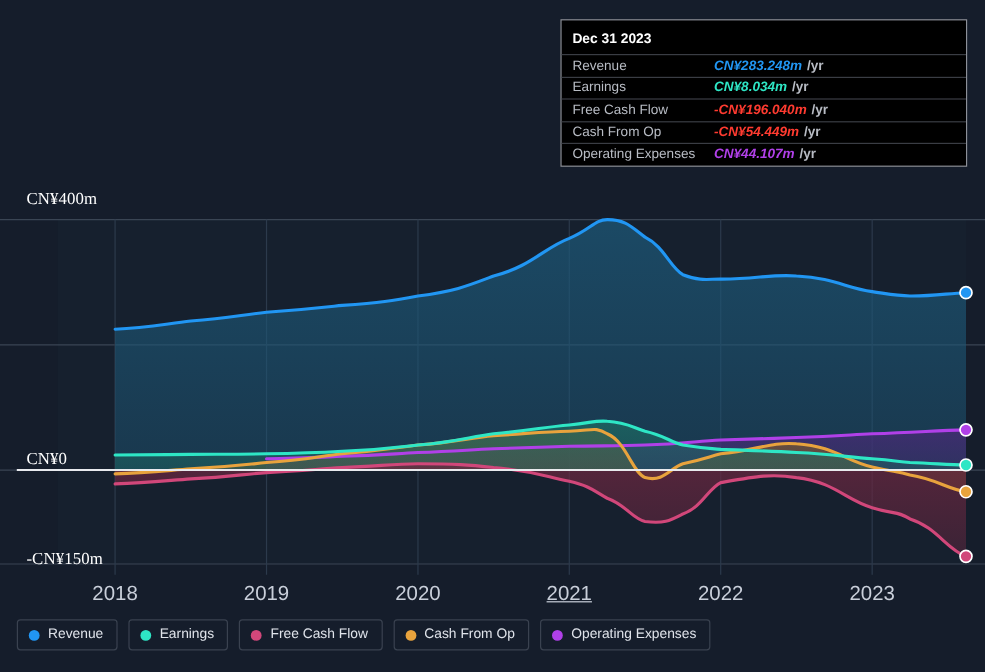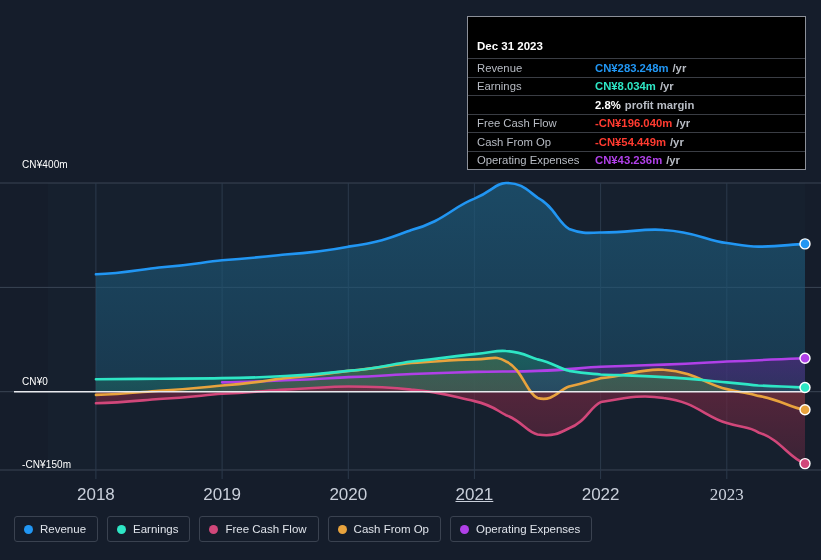--- a/index.html
+++ b/index.html
@@ -9,54 +9,54 @@
     font-family:"Liberation Sans","DejaVu Sans",sans-serif;
     overflow:hidden;position:relative;
   }
   #chart-root{position:absolute;inset:0;}
 
   
   .plot-svg{position:absolute;left:0;top:0;}
 
   
   .ylabel{
-    position:absolute;color:#ffffff;font-size:10px;
-    letter-spacing:.1px;white-space:nowrap;
+    position:absolute;color:#ffffff;font-size:14px;
+    letter-spacing:.1px;white-space:nowrap;font-family:Liberation Serif, serif;
   }
   #ylabel-top{left:22px;top:159px;}
   #ylabel-zero{left:22px;top:376px;}
   #ylabel-bottom{left:22px;top:459px;}
 
   
   .xaxis{position:absolute;left:0;top:485px;width:821px;height:18px;}
   .xlabel{
     position:absolute;color:#c9cfda;font-size:17px;
     transform:translateX(-50%);white-space:nowrap;
   }
 
   
   #tooltip{
     position:absolute;left:467px;top:16px;width:339px;
     background:#000000;border:1px solid #8c9099;
     box-sizing:border-box;padding:0;
   }
   #tooltip-date{
     color:#ffffff;font-size:11.5px;font-weight:bold;
-    padding:23px 0 6px 9px;
+    padding:10px 0 6px 9px;
   }
   .ttrow{
     display:flex;align-items:center;
     border-top:1px solid #3a3d44;
     height:17.5px;padding:0 0 0 9px;
   }
   .ttlabel{
     color:#b8bcc4;font-size:11.3px;width:118px;flex:0 0 118px;
     white-space:nowrap;
   }
-  .ttval{font-size:11.3px;font-weight:bold;white-space:nowrap;}
+  .ttval{font-size:11.3px;font-weight:bold;white-space:nowrap;font-style:italic;}
   .ttunit{color:#b8bcc4;font-size:11.3px;font-weight:bold;margin-left:4px;}
   .ttsub{color:#ffffff;font-size:11.3px;font-weight:bold;}
 
   
   #legend{
     position:absolute;left:14px;top:516px;
     display:flex;gap:9px;align-items:center;
   }
   .legend-item{
     display:flex;align-items:center;gap:7px;
@@ -126,54 +126,49 @@
   <div class="ylabel" id="ylabel-top">CN¥400m</div>
   <div class="ylabel" id="ylabel-zero">CN¥0</div>
   <div class="ylabel" id="ylabel-bottom">-CN¥150m</div>
 
   <div class="xaxis" id="xaxis">
       <div class="xlabel" style="left: 95.9px;">2018</div>
       <div class="xlabel" style="left: 222.1px;">2019</div>
       <div class="xlabel" style="left: 348.3px;">2020</div>
       <div class="xlabel" style="left: 474.4px; text-decoration: underline;">2021</div>
       <div class="xlabel" style="left: 600.6px;">2022</div>
-      <div class="xlabel" style="left: 726.8px; font-family: Liberation Serif, serif;">2023</div>
+      <div class="xlabel" style="left: 726.8px;">2023</div>
     </div>
 
   <div id="tooltip">
     <div id="tooltip-date">Dec 31 2023</div>
     <div id="tooltip-rows">
         <div class="ttrow">
           <span class="ttlabel">Revenue</span>
           <span class="ttval" style="color: rgb(33, 150, 243);">CN¥283.248m</span>
           <span class="ttunit">/yr</span>
         </div>
         <div class="ttrow">
           <span class="ttlabel">Earnings</span>
           <span class="ttval" style="color: rgb(46, 230, 197); text-align: right;">CN¥8.034m</span>
           <span class="ttunit">/yr</span>
         </div>
         <div class="ttrow">
-          <span class="ttlabel"></span>
-          <span class="ttsub" style="color: rgb(255, 255, 255);">2.8%</span>
-          <span class="ttunit">profit margin</span>
-        </div>
-        <div class="ttrow">
           <span class="ttlabel">Free Cash Flow</span>
           <span class="ttval" style="color: rgb(255, 59, 48);">-CN¥196.040m</span>
           <span class="ttunit">/yr</span>
         </div>
         <div class="ttrow">
           <span class="ttlabel">Cash From Op</span>
           <span class="ttval" style="color: rgb(255, 59, 48);">-CN¥54.449m</span>
           <span class="ttunit">/yr</span>
         </div>
         <div class="ttrow">
           <span class="ttlabel">Operating Expenses</span>
-          <span class="ttval" style="color: rgb(176, 64, 232);">CN¥43.236m</span>
+          <span class="ttval" style="color: rgb(176, 64, 232);">CN¥44.107m</span>
           <span class="ttunit">/yr</span>
         </div>
       </div>
   </div>
 
   <div id="legend">
       <div class="legend-item">
         <span class="legend-dot" style="background: rgb(33, 150, 243);"></span>
         <span class="legend-text">Revenue</span>
       </div>

